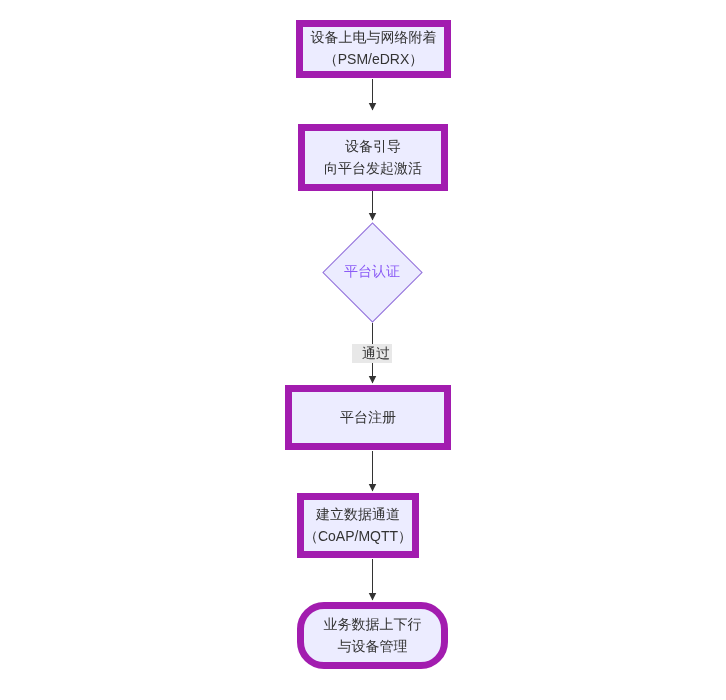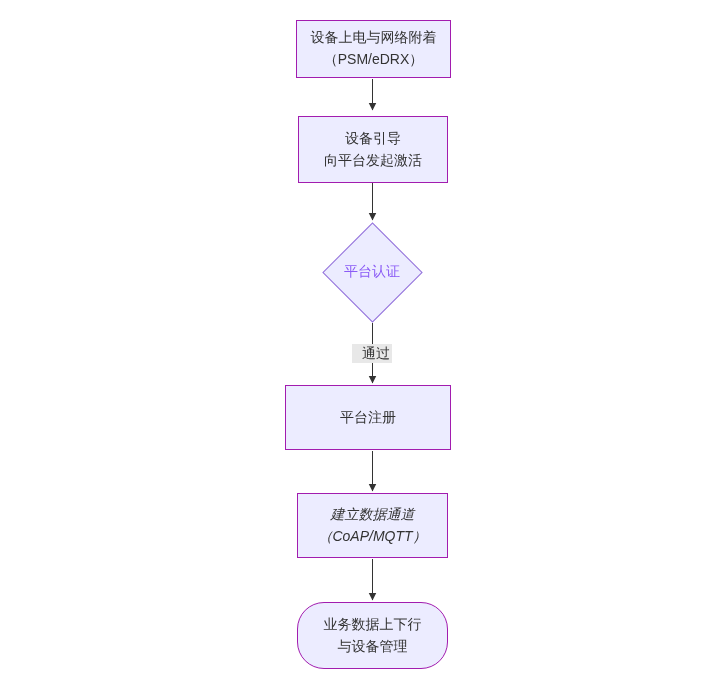--- a/index.html
+++ b/index.html
@@ -18,34 +18,34 @@
   .edge-layer {
     position: absolute;
     left: 0; top: 0;
     width: 726px; height: 700px;
     pointer-events: none;
   }
   .node.rect {
     position: absolute;
     box-sizing: border-box;
     background: #ECECFF;
-    border: 1px solid #a21caf;
+    border: 7px solid #a21caf;
     color: #333333;
     display: flex;
     flex-direction: column;
     align-items: center;
     justify-content: center;
     text-align: center;
     font-size: 14px;
     line-height: 1.55;
   }
   .n1 { left: 296px; top: 20px;  width: 155px; height: 58px; font-size: 12.5px; }
-  .n2 { left: 298px; top: 116px; width: 150px; height: 67px; }
+  .n2 { left: 298px; top: 124px; width: 150px; height: 67px; }
   .n4 { left: 285px; top: 385px; width: 166px; height: 65px; }
-  .n5 { left: 297px; top: 493px; width: 151px; height: 65px; font-style: italic; }
+  .n5 { left: 297px; top: 493px; width: 122px; height: 65px; }
   .n6 { left: 297px; top: 602px; width: 151px; height: 67px; border-radius: 27px; }
 
   .diamond-wrap {
     position: absolute;
     left: 322px; top: 222px;
     width: 100px; height: 100px;
   }
   .diamond-shape {
     position: absolute;
     left: 14.5px; top: 14.5px;

